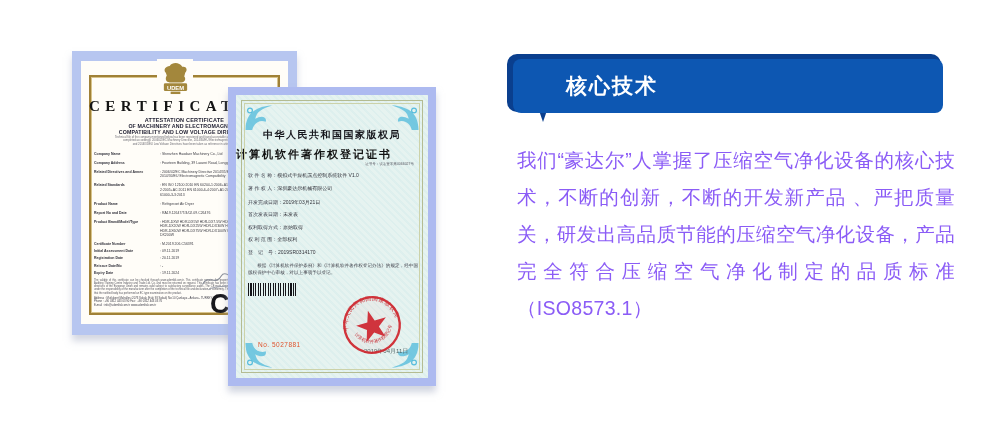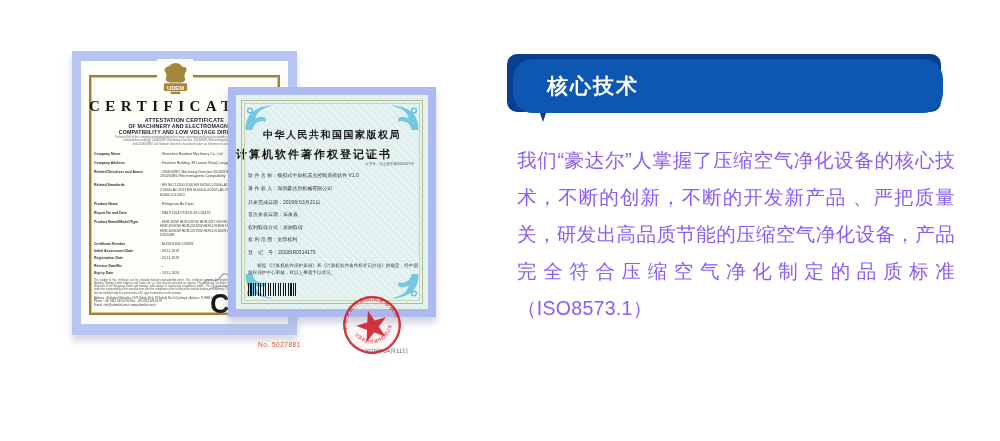--- a/index.html
+++ b/index.html
@@ -30,21 +30,21 @@
   .en-row .val { flex:1; }
   .en-bottom { margin-top:8px; }
   .en-bottom .en-row { margin-bottom:5px; }
   .en-fineprint { margin-top:7px; font-size:5.2px; line-height:1.25; color:#55555e; text-align:justify; }
   .en-contact { margin-top:4px; font-size:5.6px; line-height:1.3; color:#3e3e48; }
   .en-sign { position:absolute; left:118px; top:203px; color:#8a8f9a; transform:rotate(-8deg); }
   .en-ce { position:absolute; left:129px; top:228px; font-weight:900; font-size:27px;
            letter-spacing:8px; color:#17171b; font-family:"Liberation Sans", sans-serif; }
 
   
-  .cert-cn { position:absolute; left:228px; top:87px; width:208px; height:230px;
+  .cert-cn { position:absolute; left:228px; top:87px; width:208px; height:299px;
              background:#adbaf0; z-index:2; box-shadow:0 6px 7px rgba(170,176,198,.55); }
   .cert-cn-paper { position:absolute; inset:8px; background:#e6f3f0;
     background-image:repeating-linear-gradient(45deg, rgba(110,190,205,.07) 0 2px, rgba(255,255,255,0) 2px 5px); }
   .cert-cn-border { position:absolute; inset:5px; border:1px solid #b4bc92; pointer-events:none; }
   .cert-cn-border::after { content:""; position:absolute; inset:2px; border:1px solid #ccd2a9; }
   .cn-flourish { position:absolute; width:30px; height:30px; }
   .cn-fl-tl { left:8px; top:8px; }
   .cn-fl-tr { right:8px; top:8px; transform:scaleX(-1); }
   .cn-fl-bl { left:8px; bottom:8px; transform:scaleY(-1); }
   .cn-fl-br { right:8px; bottom:8px; transform:scale(-1,-1); }
@@ -68,22 +68,22 @@
              transform:rotate(-16deg); opacity:.93; }
   .cn-serial { position:absolute; left:22px; top:246px; font-size:6.5px; color:#e0532c; letter-spacing:.5px; }
 
   
   .banner-shadow { position:absolute; left:507px; top:54px; width:434px; height:58px;
                    background:#0a3f8e; border-radius:10px; }
   .banner-tail { position:absolute; left:534px; top:96px; width:0; height:0;
                  border-left:9px solid transparent; border-right:9px solid transparent;
                  border-top:26px solid #0a3f8e; }
   .banner { position:absolute; left:513px; top:59px; width:430px; height:54px;
-            background:#0d57b2; border-radius:20px; display:flex; align-items:center;
-            padding-left:34px; }
+            background:#0d57b2; border-radius:8px; display:flex; align-items:center;
+            padding-left:53px; }
   .banner-title { color:#ffffff; font-size:21px; font-weight:600; letter-spacing:2px; }
   .core-paragraph { position:absolute; left:517px; top:142px; width:438px;
                     font-size:19.5px; line-height:37px; color:#8b5cf6;
                     letter-spacing:.3px; text-align:justify; }
 </style>
 </head>
 <body>
 
 <div class="cert-en">
   <div class="cert-en-paper">

